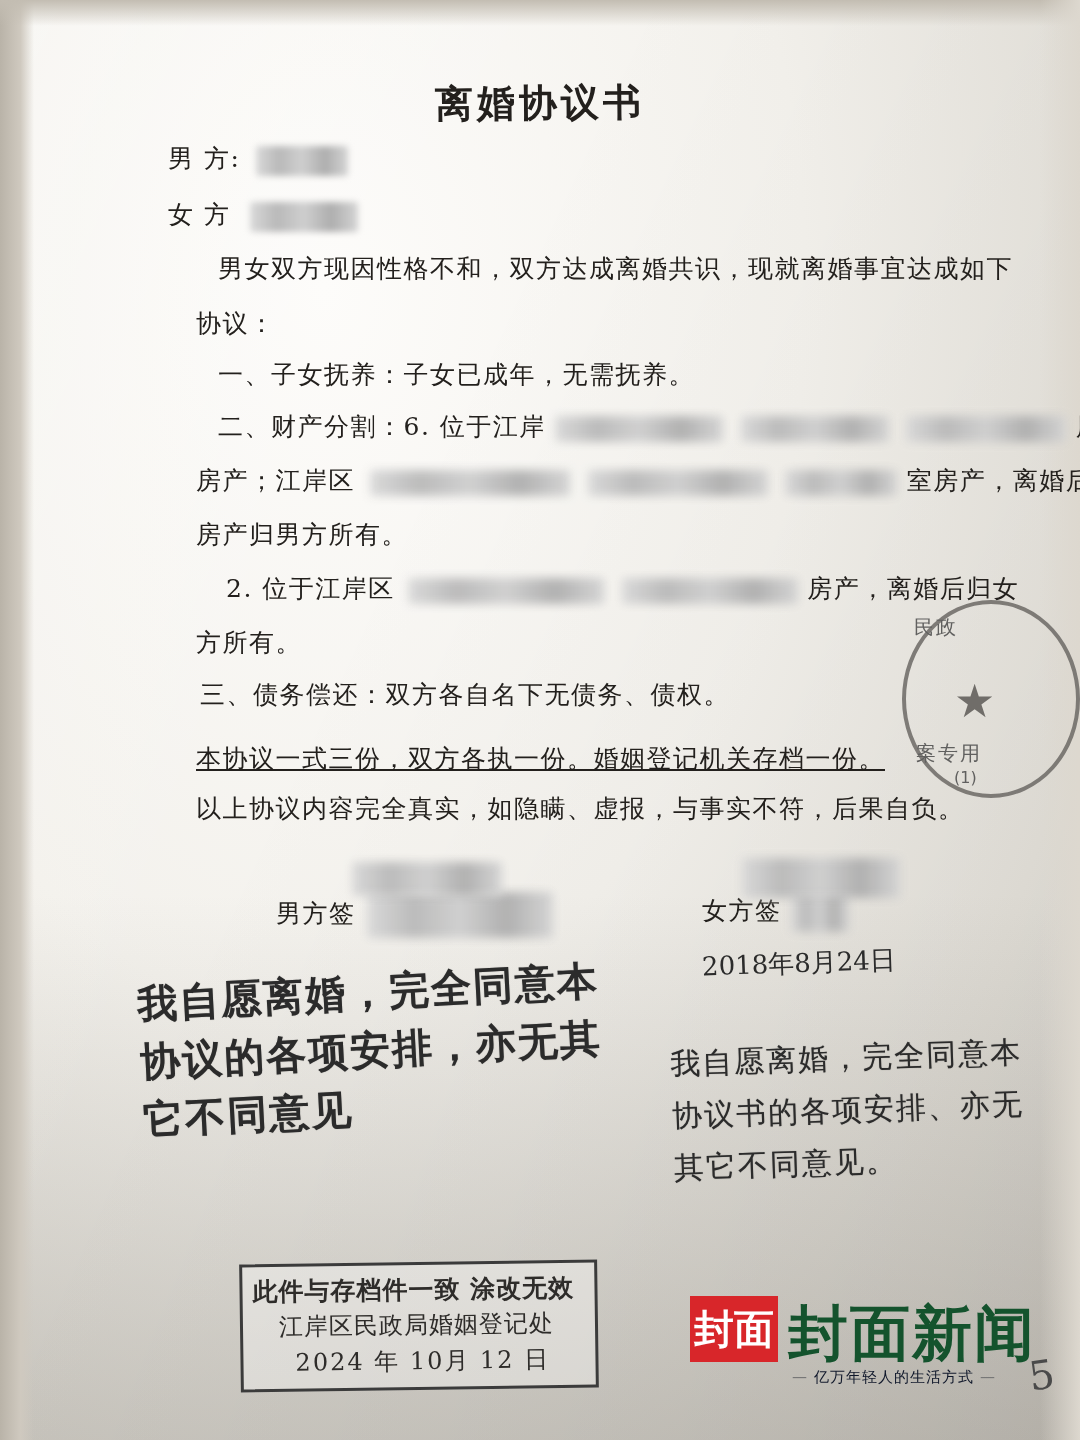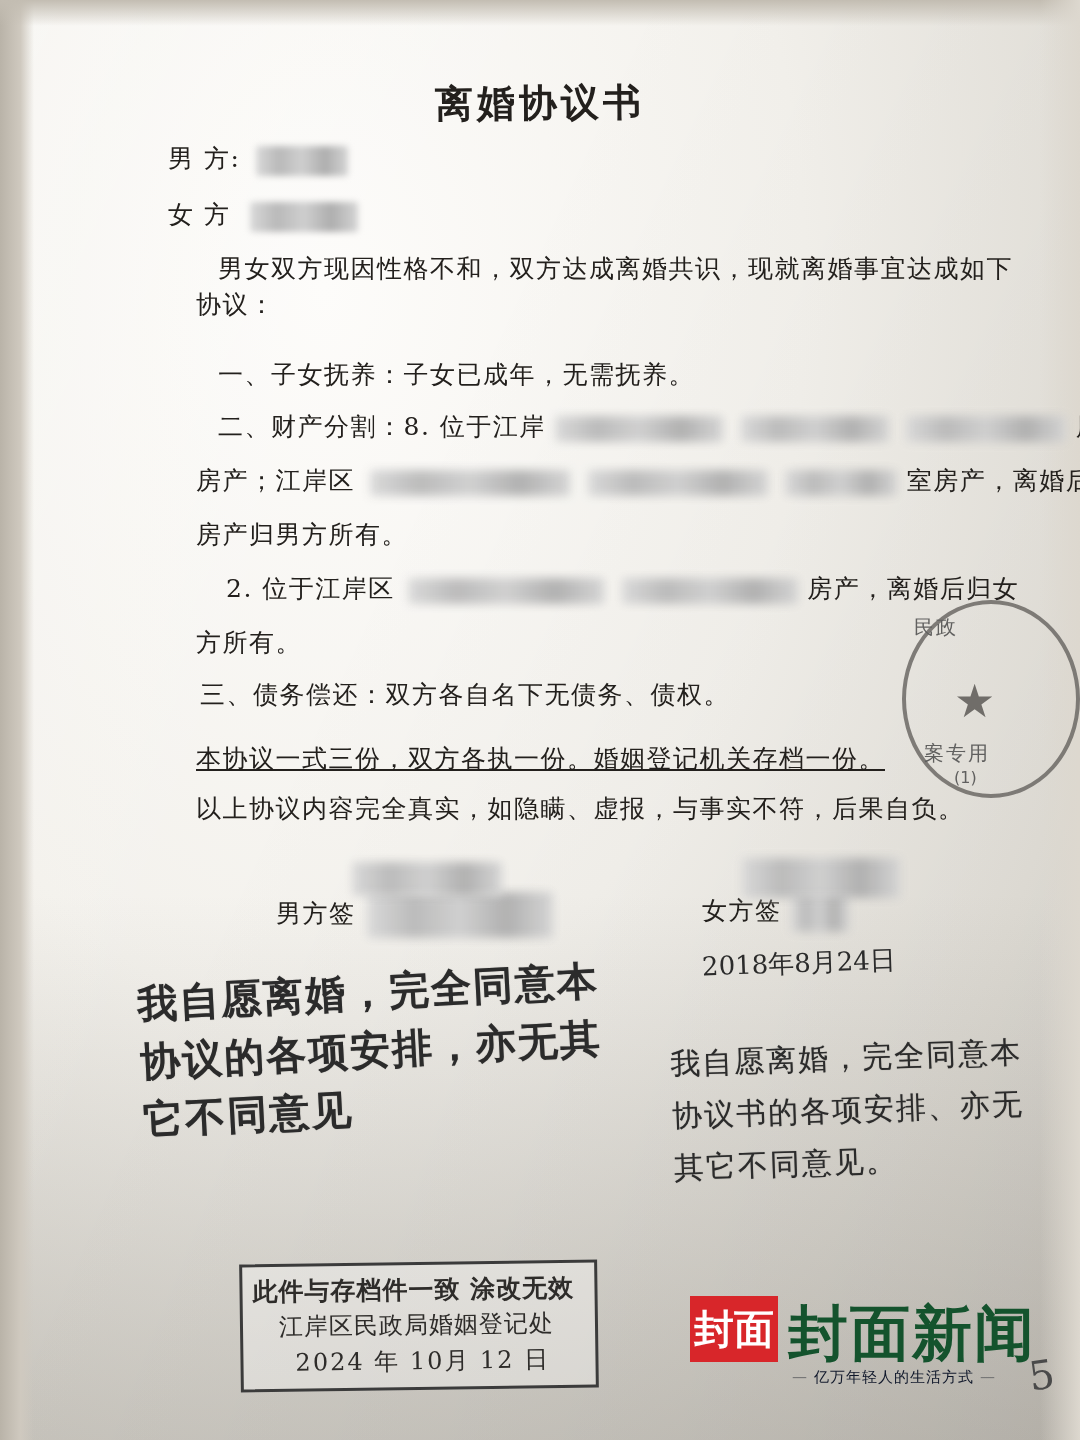--- a/index.html
+++ b/index.html
@@ -112,21 +112,21 @@
     width:170px;height:190px;
     border:4px solid #6d6a66;
     border-radius:50%;
     clip-path:inset(0 0 0 0);
   }
   .seal .star{
     position:absolute;left:62px;top:78px;
     font-size:46px;color:#5d5a56;line-height:46px;
   }
   .seal .t1{position:absolute;left:22px;top:14px;font-size:20px;letter-spacing:2px;}
-  .seal .t2{position:absolute;left:24px;top:140px;font-size:20px;letter-spacing:2px;margin-left:8px;}
+  .seal .t2{position:absolute;left:24px;top:140px;font-size:20px;letter-spacing:2px;}
   .seal .t3{position:absolute;left:62px;top:168px;font-size:16px;}
 
   
   .stamp{
     position:absolute;
     left:240px;top:1262px;
     width:352px;height:122px;
     border:3px solid #3b3b3b;
     background:rgba(255,255,255,.35);
     transform:rotate(-0.8deg);
@@ -183,28 +183,28 @@
     <span>男 方:</span>
     <span class="redact tall" style="width:92px;margin-left:6px;"></span>
   </div>
 
   <div class="line" style="top:198px;left:168px;">
     <span>女 方</span>
     <span class="redact tall" style="width:108px;margin-left:10px;"></span>
   </div>
 
   <div class="line" style="top:252px;left:218px;">男女双方现因性格不和，双方达成离婚共识，现就离婚事宜达成如下</div>
-  <div class="line" style="top:288px;left:196px;">协议：</div>
+  <div class="line" style="top:307px;left:196px;">协议：</div>
 
   <div class="line" style="top:358px;left:218px;">
     <span>一、</span><span>子女抚养：子女已成年，无需抚养。</span>
   </div>
 
   <div class="line" style="top:410px;left:218px;">
-    <span>二、</span><span>财产分割：8. 位于江岸</span>
+    <span>二、</span><span>财产分割：6. 位于江岸</span>
     <span class="redact soft" style="width:168px;"></span>
     <span class="redact soft" style="width:148px;margin-left:8px;"></span>
     <span class="redact soft" style="width:160px;margin-left:8px;"></span>
     <span>层1室</span>
   </div>
 
   <div class="line" style="top:464px;left:196px;">
     <span>房产；江岸区</span>
     <span class="redact soft" style="width:200px;margin-left:6px;"></span>
     <span class="redact soft" style="width:180px;margin-left:8px;"></span>

